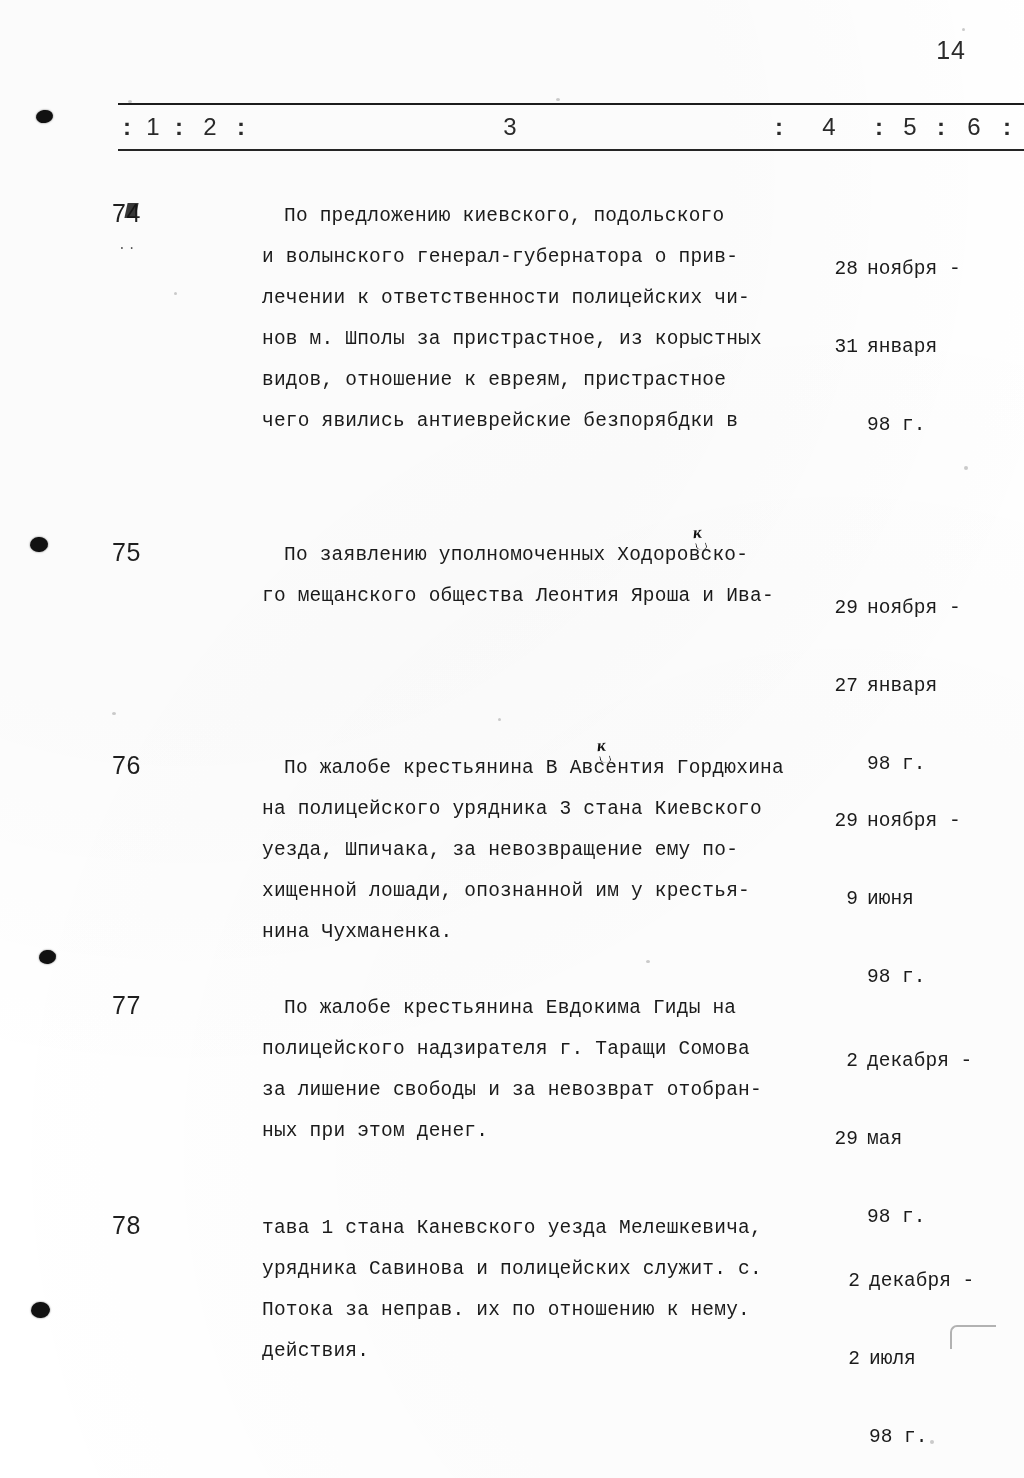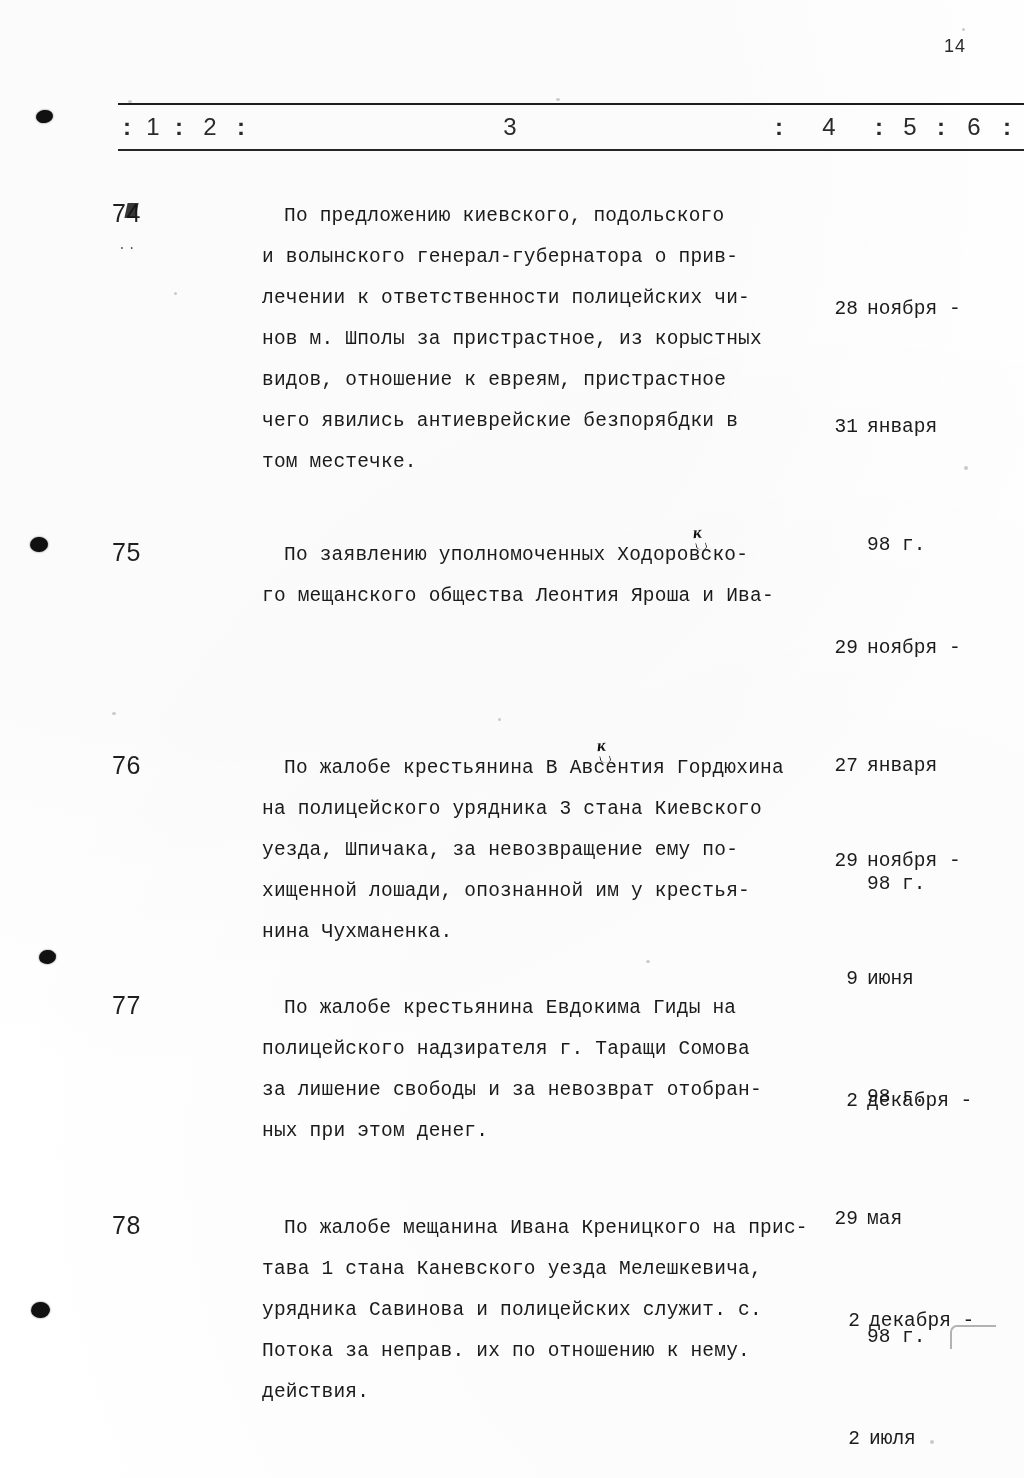--- a/index.html
+++ b/index.html
@@ -26,21 +26,21 @@
       radial-gradient(circle at 18% 12%, rgba(0,0,0,0.015) 0 35%, rgba(0,0,0,0) 60%),
       radial-gradient(circle at 82% 78%, rgba(0,0,0,0.012) 0 30%, rgba(0,0,0,0) 62%),
       #ffffff;
   }
 
   .page-number {
     position: absolute;
     top: 36px;
     right: 58px;
     font-family: "Liberation Sans", sans-serif;
-    font-size: 18px;
+    font-size: 25px;
     letter-spacing: 1px;
     color: #2b2b2b;
   }
 
   
   .punch {
     position: absolute;
     background: #111;
     border-radius: 50%;
     box-shadow: 0 0 2px rgba(0,0,0,0.6);
@@ -151,21 +151,20 @@
     left: 824px;
     top: 0;
     width: 200px;
     font-size: 19.5px;
     line-height: 26px;
     color: #1b1b1b;
     white-space: pre;
   }
   .date-line {
     display: flex;
-    margin-top: 40px;
   }
   .date-num {
     width: 34px;
     text-align: right;
     flex: none;
   }
   .date-word {
     padding-left: 9px;
     text-align: right;
   }
@@ -249,21 +248,20 @@
     <span class="strike">74</span>
   </div>
   <div class="no-dots">..</div>
   <div class="entry-body">
     <div class="line indent">По предложению киевского, подольского</div>
     <div class="line">и волынского генерал-губернатора о прив-</div>
     <div class="line">лечении к ответственности полицейских чи-</div>
     <div class="line">нов м. Шполы за пристрастное, из корыстных</div>
     <div class="line">видов, отношение к евреям, пристрастное</div>
     <div class="line">чего явились антиеврейские безпорябдки в</div>
-    <div class="line">том местечке.</div>
   </div>
   <div class="entry-date" style="top:8px;">
     <div class="date-line">
       <span class="date-num">28</span>
       <span class="date-word">ноября -</span>
     </div>
     <div class="date-line">
       <span class="date-num">31</span>
       <span class="date-word">января</span>
     </div>
@@ -351,21 +349,20 @@
       <span class="date-word">98 г.</span>
     </div>
   </div>
 </div>
 
 <div class="entry" style="position:absolute;left:0;top:1208px;height:240px;">
   <div class="entry-no">
     <span>78</span>
   </div>
   <div class="entry-body" style="width:600px;">
-    <div class="line indent">По жалобе мещанина Ивана Креницкого на прис-</div>
     <div class="line">тава 1 стана Каневского уезда Мелешкевича,</div>
     <div class="line">урядника Савинова и полицейских служит. с.</div>
     <div class="line">Потока за неправ. их по отношению к нему.</div>
     <div class="line">действия.</div>
   </div>
   <div class="entry-date" style="top:8px;left:846px;">
     <div class="date-line">
       <span class="date-num" style="width:14px;">2</span>
       <span class="date-word">декабря -</span>
     </div>

